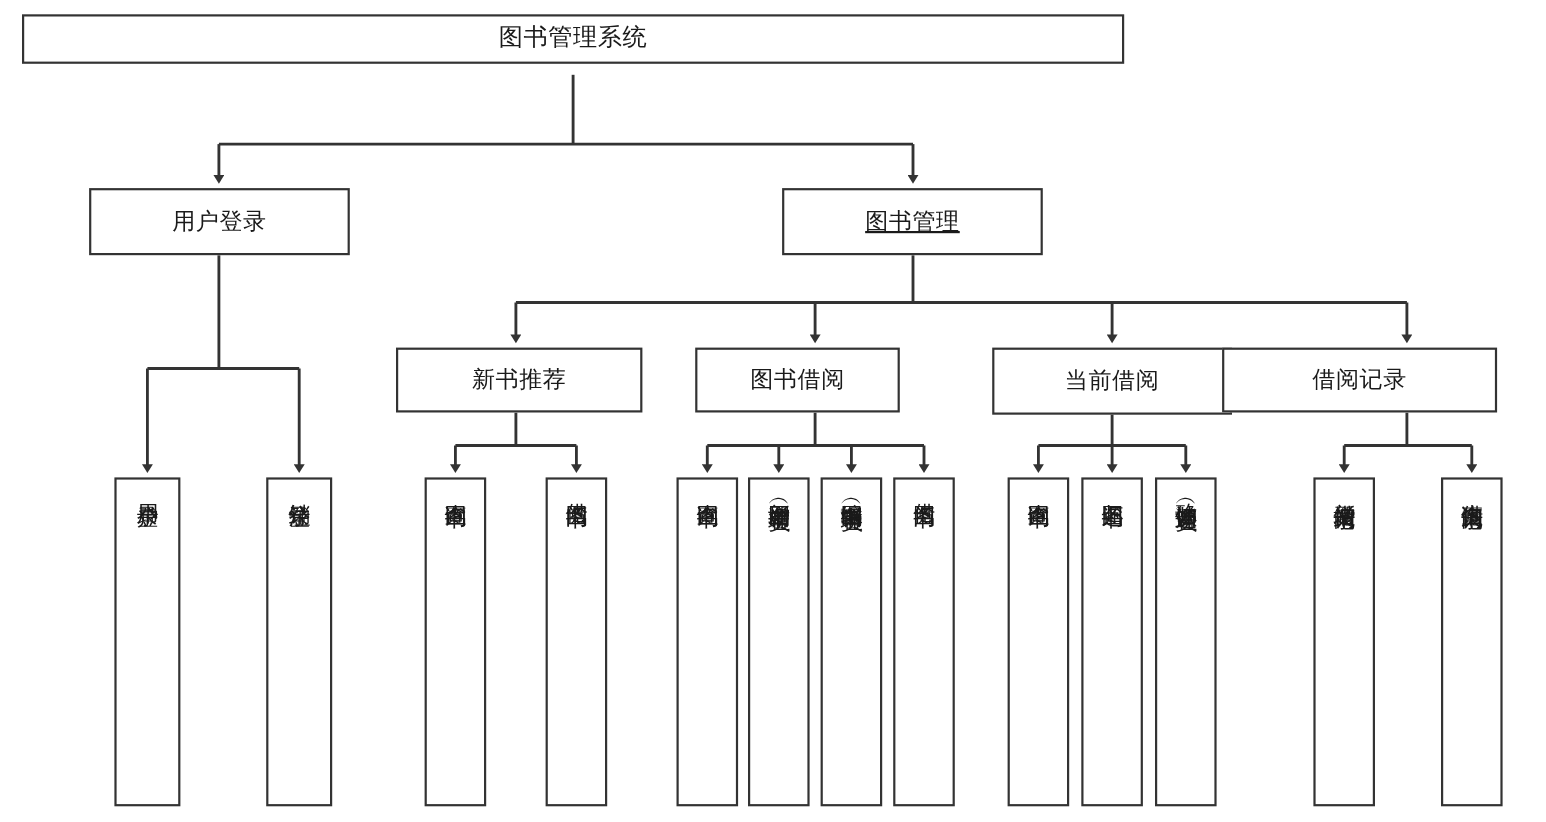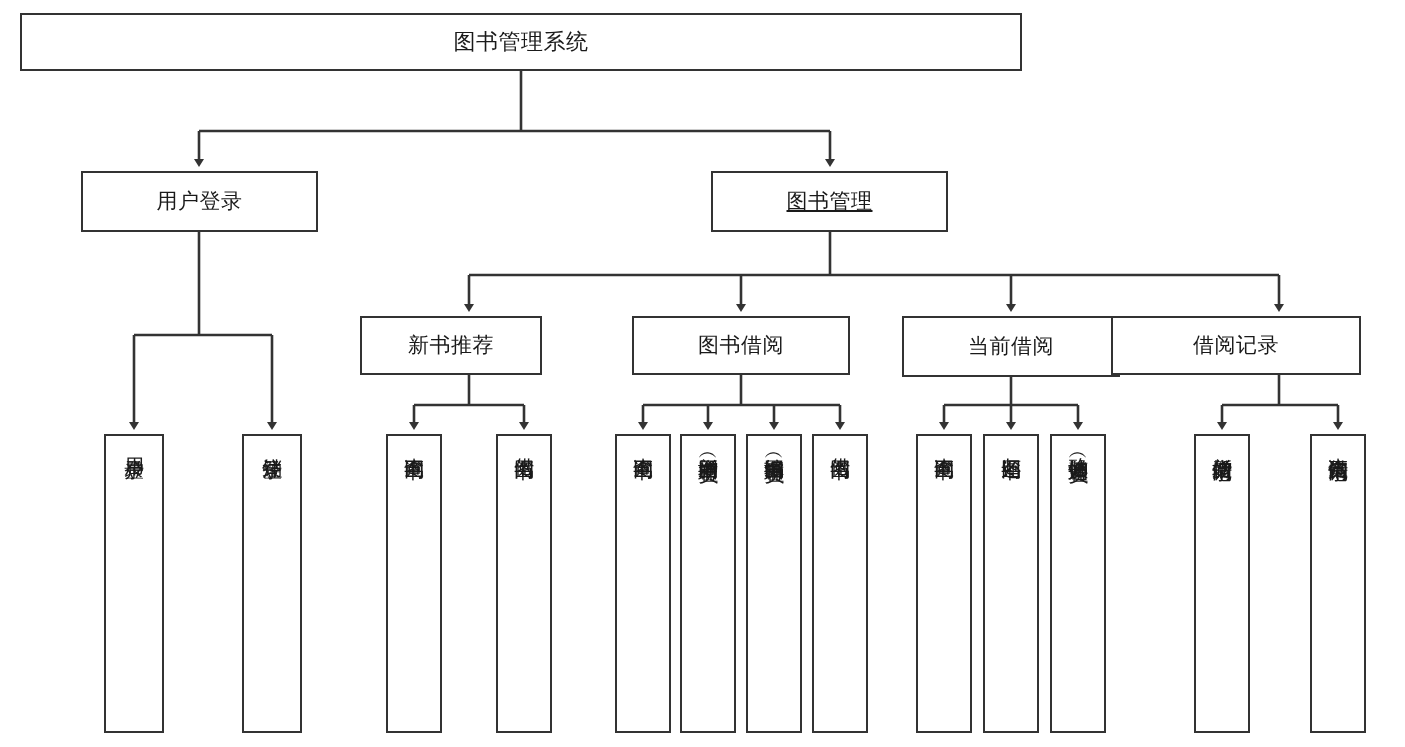--- a/index.html
+++ b/index.html
@@ -118,35 +118,35 @@
       <path d="M1011,405 L1011,426" marker-end="url(#arrow)"></path>
       <path d="M1078,405 L1078,426" marker-end="url(#arrow)"></path>
 
       <path d="M1279,375 L1279,405"></path>
       <path d="M1222,405 L1338,405"></path>
       <path d="M1222,405 L1222,426" marker-end="url(#arrow)"></path>
       <path d="M1338,405 L1338,426" marker-end="url(#arrow)"></path>
     </g>
   </svg>
 
-  <div class="node horiz root" style="left:20px; top:13px; width:1002px; height:58px;">
+  <div class="node horiz root" style="left:20px; top:13px; width:1002px; height:45px;">
     <span>图书管理系统</span>
   </div>
 
   <div class="node horiz" style="left:81px; top:171px; width:237px; height:61px;">
     <span>用户登录</span>
   </div>
   <div class="node horiz" style="left:711px; top:171px; width:237px; height:61px;text-decoration:underline;">
     <span>图书管理</span>
   </div>
 
-  <div class="node horiz" style="left:360px; top:316px; width:182px; height:59px;">
+  <div class="node horiz" style="left:360px; top:316px; width:224px; height:59px;">
     <span>新书推荐</span>
   </div>
-  <div class="node horiz" style="left:632px; top:316px; width:218px; height:59px;">
+  <div class="node horiz" style="left:632px; top:316px; width:186px; height:59px;">
     <span>图书借阅</span>
   </div>
   <div class="node horiz" style="left:902px; top:316px; width:218px; height:61px;">
     <span>当前借阅</span>
   </div>
   <div class="node horiz" style="left:1111px; top:316px; width:250px; height:59px;">
     <span>借阅记录</span>
   </div>
 
   <div class="node leaf" style="left:104px; top:434px; width:60px; height:299px;">

